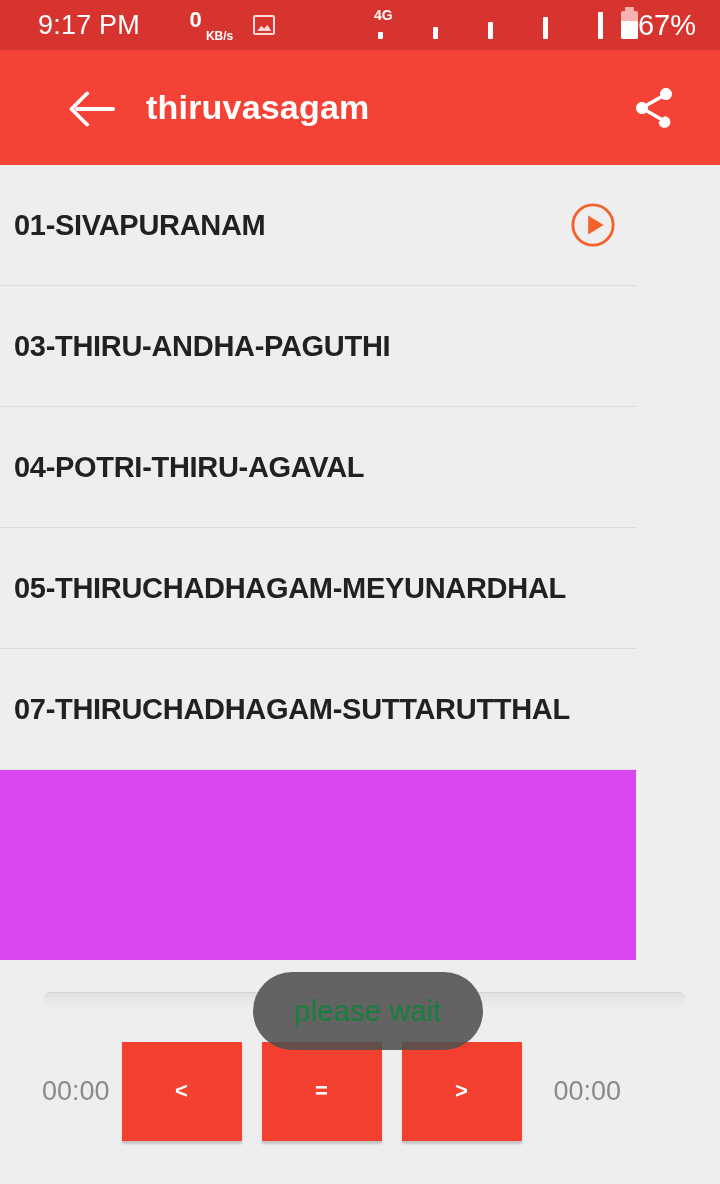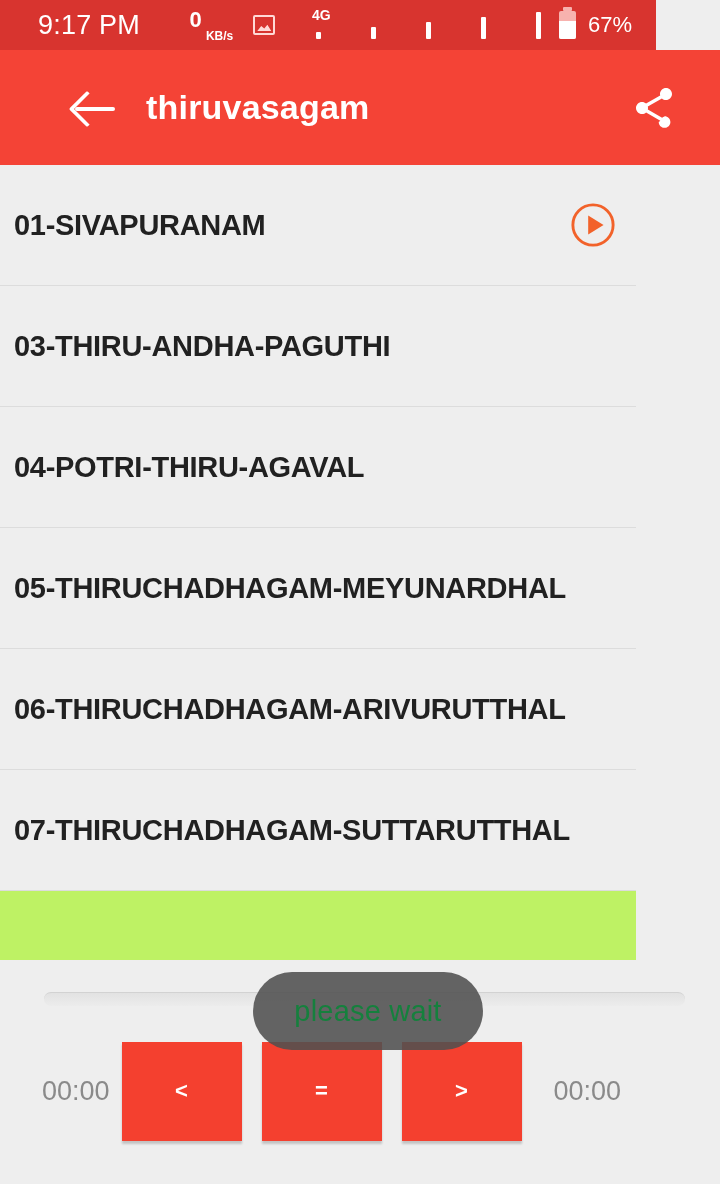--- a/index.html
+++ b/index.html
@@ -6,21 +6,21 @@
   html, body {
     width:720px; height:1184px;
     font-family:"Liberation Sans", sans-serif;
     background:#eeeeee;
     overflow:hidden;
   }
   #app { position:relative; width:720px; height:1184px; background:#eeeeee; }
 
   
   .status-bar{
-    position:absolute; top:0; left:0; width:656px; height:50px;
+    position:absolute; top:0; left:0; width:720px; height:50px;
     background:#d8342f; display:flex; align-items:center; color:#fff;
   }
   .sb-clock{ font-size:27px; margin-left:38px; letter-spacing:.2px; }
   .sb-net{ margin-left:18px; display:flex; flex-direction:column; align-items:center; line-height:1; }
   .sb-net-num{ font-size:22px; font-weight:bold; margin-bottom:-1px;}
   .sb-net-unit{ font-size:12px; font-weight:bold;padding-left:48px; }
   .sb-photo-icon{
     margin-left:20px; width:22px; height:20px;
     border:2px solid #ffd9d6; border-radius:2px; position:relative; overflow:hidden;
   }
@@ -39,41 +39,41 @@
     border-radius:2px; position:relative;
   }
   .sb-batt:before{
     content:""; position:absolute; top:-4px; left:4px; width:9px; height:4px;
     background:#f7b2ae; border-radius:1px;
   }
   .sb-batt:after{
     content:""; position:absolute; left:0; right:0; bottom:0; height:66%;
     background:#ffffff; border-radius:0 0 2px 2px;
   }
-  .sb-pct{ font-size:22px; margin-left:12px; }
+  .sb-pct{ font-size:29px; }
 
   
   .app-bar{
     position:absolute; top:50px; left:0; width:720px; height:115px;
     background:#f44336; display:flex; align-items:center;padding-left:31px;
   }
   .back-btn{ margin-left:42px; width:44px; height:44px; position:relative; cursor:pointer; }
   .back-btn:before{
     content:""; position:absolute; top:21px; left:2px; width:40px; height:4px; background:#fff; border-radius:2px;
   }
   .back-btn:after{
     content:""; position:absolute; top:10px; left:1px; width:22px; height:22px;
     border-left:4px solid #fff; border-bottom:4px solid #fff; transform:rotate(45deg);
     border-radius:2px;
   }
   .app-title{ margin-left:29px; color:#fff; font-size:34px; font-weight:bold; letter-spacing:.2px; }
   .share-btn{ margin-left:auto; margin-right:42px; width:48px; height:48px; cursor:pointer; }
 
   
-  .list{ position:absolute; top:165px; left:0; width:636px; bottom:0; background:#bef264; }
+  .list{ position:absolute; top:165px; left:0; width:636px; bottom:0; background:#d946ef; }
   .list-row{
     position:relative; height:121px; display:flex; align-items:center;
     border-bottom:1px solid #dcdcdc; background:#eeeeee; cursor:pointer;
   }
   .row-title{ margin-left:14px; font-size:29px; font-weight:bold; color:#212121; white-space:nowrap; letter-spacing:-.3px; }
   .play-icon{ position:absolute; right:20px; top:50%; transform:translateY(-50%); width:46px; height:46px; cursor:pointer; }
 
   
   .player{
     position:absolute; left:0; bottom:0; width:720px; height:224px; background:#eeeeee;
@@ -156,23 +156,20 @@
     </div>
 
     <div class="list-row">
       <span class="row-title">04-POTRI-THIRU-AGAVAL</span>
     </div>
 
     <div class="list-row">
       <span class="row-title">05-THIRUCHADHAGAM-MEYUNARDHAL</span>
     </div>
 
-    <div class="list-row">
-      <span class="row-title">06-THIRUCHADHAGAM-ARIVURUTTHAL</span>
-    </div>
 
     <div class="list-row">
       <span class="row-title">07-THIRUCHADHAGAM-SUTTARUTTHAL</span>
     </div>
 
   </div>
 
   <div class="player">
     <div class="seek-wrap">
       <div class="seek-track"></div>

